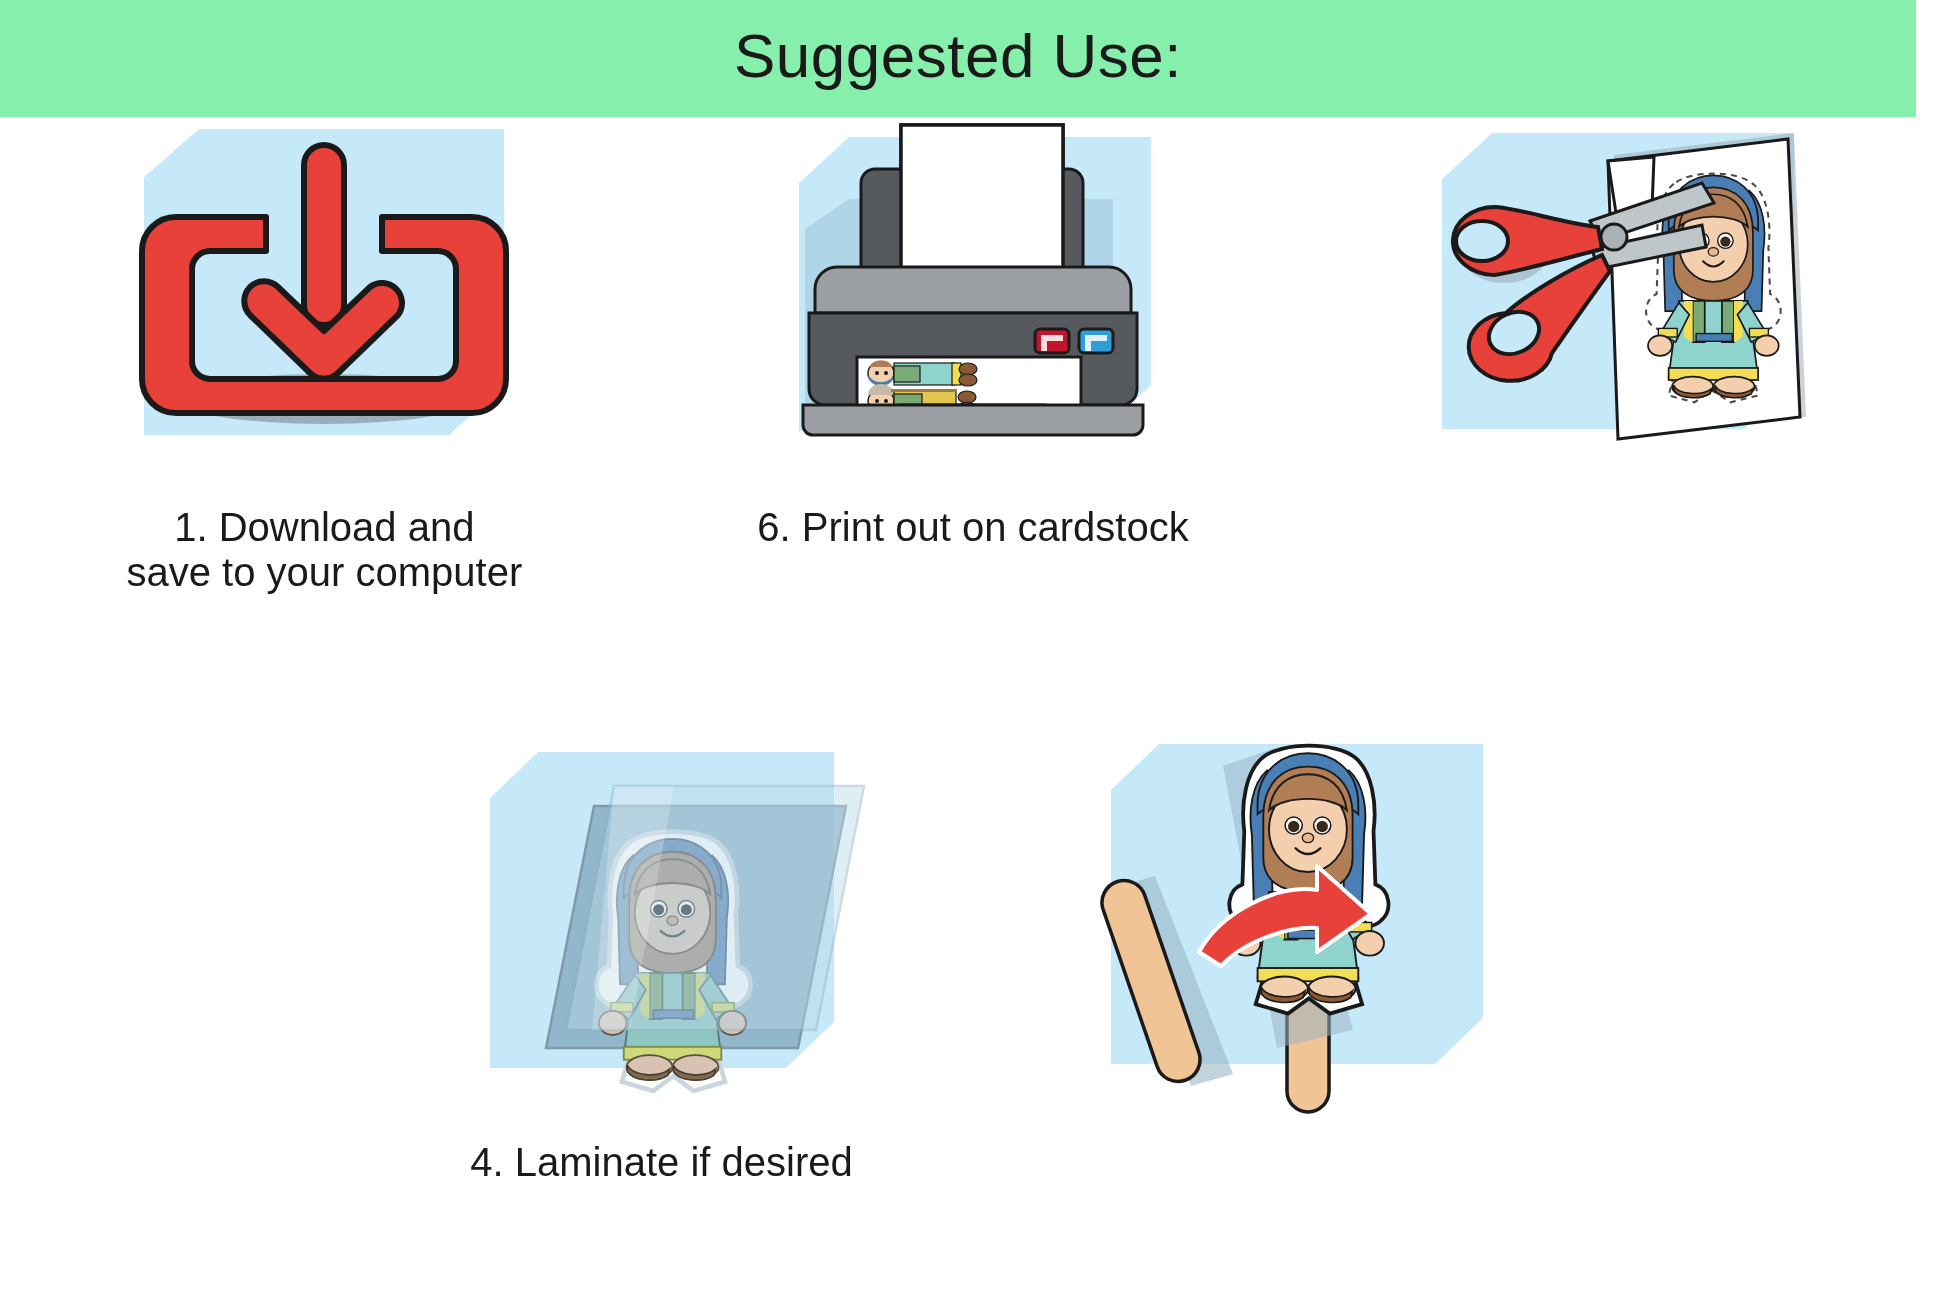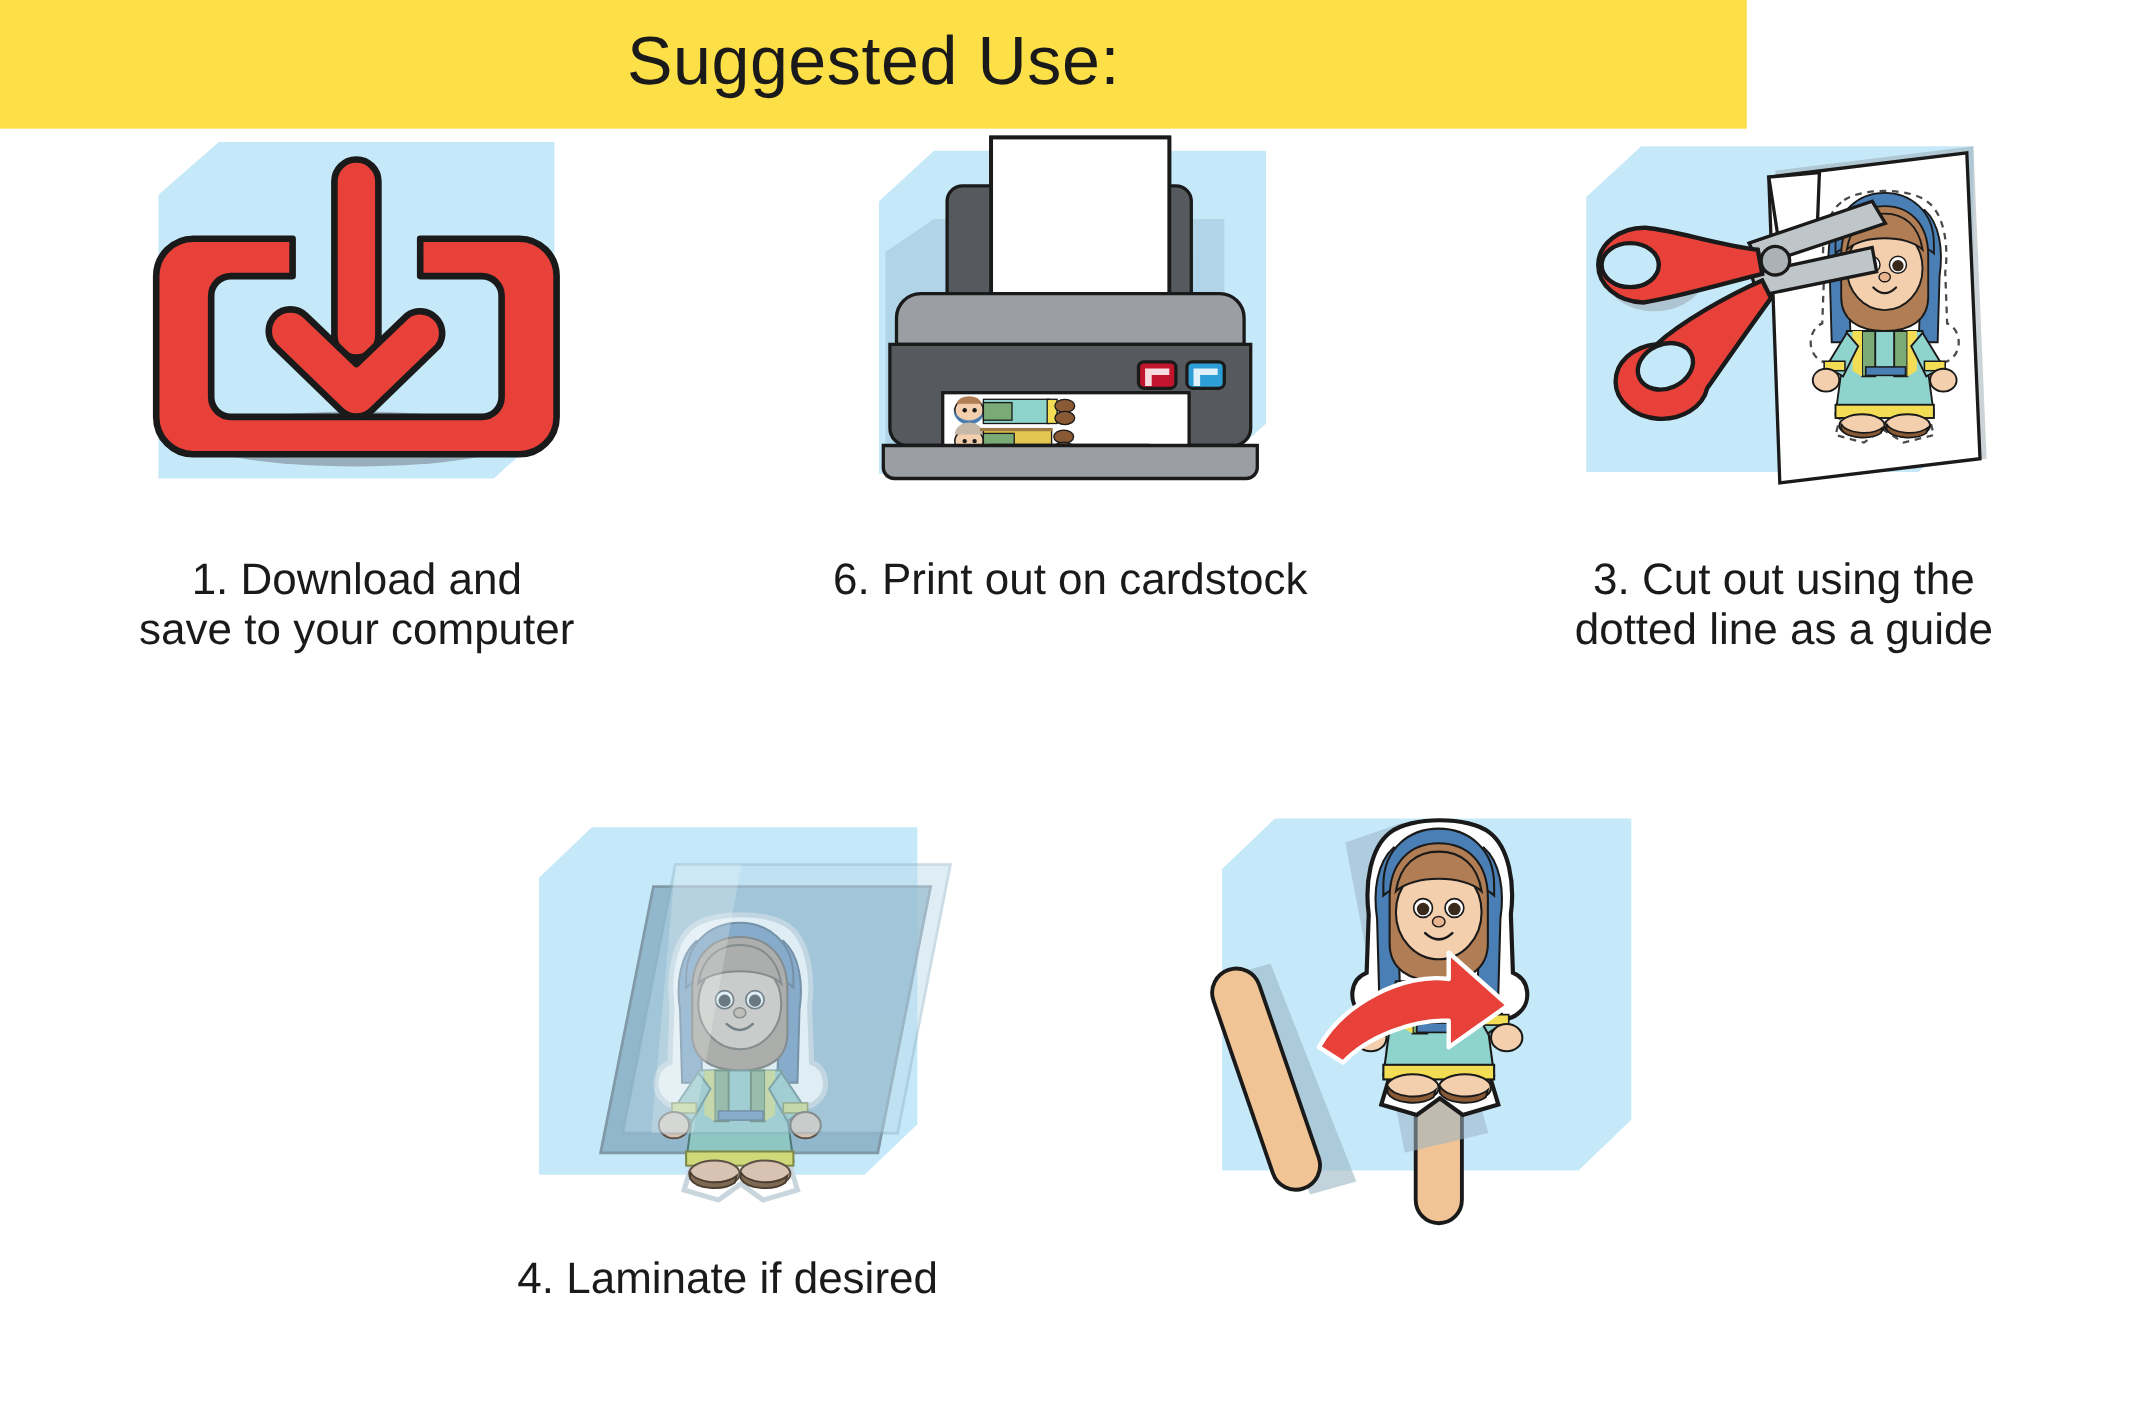--- a/index.html
+++ b/index.html
@@ -10,23 +10,23 @@
   body {
     width: 1946px;
     height: 1293px;
     overflow: hidden;
     font-family: "Liberation Sans", sans-serif;
     position: relative;
   }
 
   
   #header-band {
-    width: 1588px;
+    width: 1916px;
     height: 117px;
-    background: #fde047;
+    background: #86efac;
     display: flex;
     align-items: center;
     justify-content: center;
     box-sizing: border-box;
   }
   #page-title {
     font-family: "Liberation Sans", sans-serif;
     font-size: 62px;
     font-weight: 400;
     letter-spacing: 0.5px;
@@ -251,22 +251,20 @@
                    C 120 154 168 140 200 132 Z" fill="#e8413a" stroke="#1a1a1a" stroke-width="4"></path>
           <ellipse cx="80" cy="124" rx="26" ry="20" fill="#c6e9fa" stroke="#1a1a1a" stroke-width="4"></ellipse>
 
           <path d="M 200 138 C 168 152 126 176 104 196
                    A 42 34 0 1 0 150 236
                    C 168 210 192 176 208 154 Z" fill="#e8413a" stroke="#1a1a1a" stroke-width="4"></path>
           <ellipse cx="112" cy="216" rx="26" ry="20" fill="#c6e9fa" stroke="#1a1a1a" stroke-width="4" transform="rotate(-24 112 216)"></ellipse>
         </g>
       </svg>
     </div>
-    <div class="step-caption">3. Cut out using the
-dotted line as a guide</div>
   </div>
 </div>
 
 <div id="steps-bottom">
 
   <div class="step">
     <div class="step-art">
       <svg class="art-svg" width="440" height="400" viewBox="0 0 440 400">
         <path d="M 48 68 L 96 22 L 392 22 L 392 292 L 344 338 L 48 338 Z" fill="#c6e9fa"></path>
 

